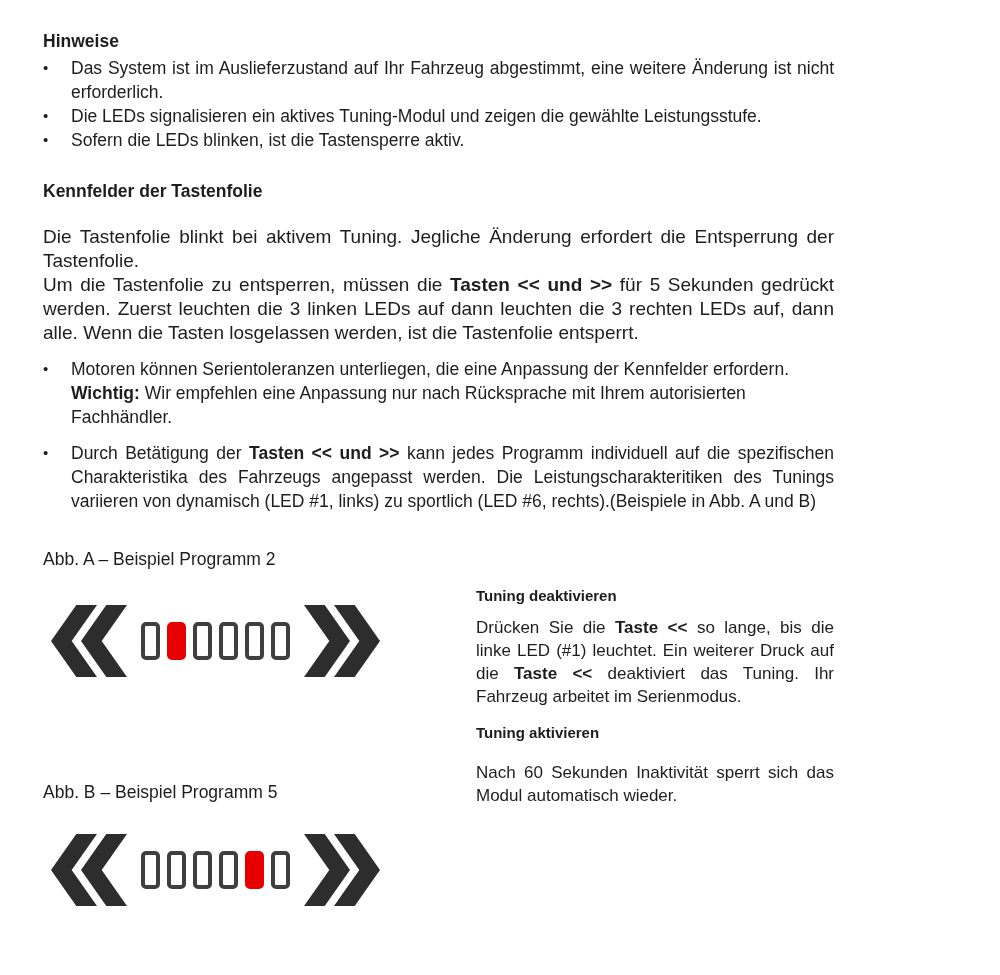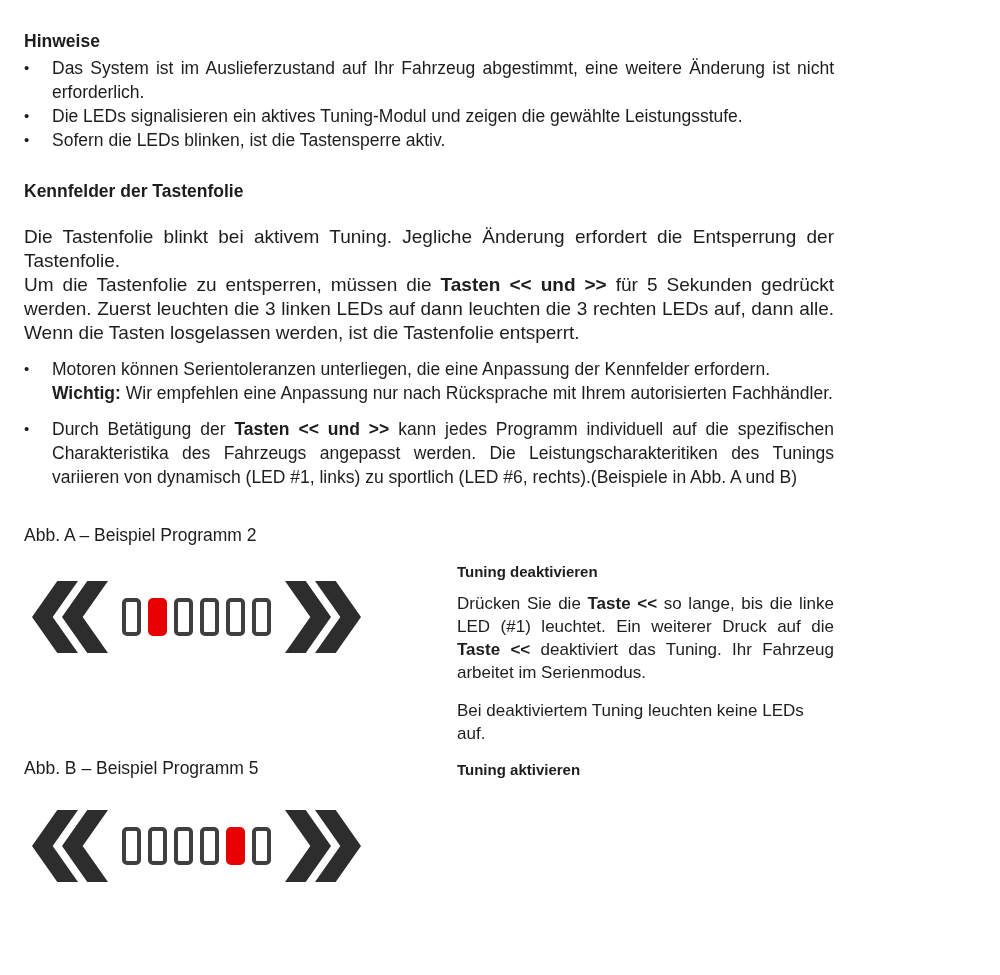--- a/index.html
+++ b/index.html
@@ -10,21 +10,21 @@
     width: 1000px;
     height: 975px;
     overflow: hidden;
     font-family: "Liberation Sans", sans-serif;
     color: #1d1d1d;
   }
   .page {
     box-sizing: border-box;
     width: 884px;
     height: 975px;
-    padding: 30px 50px 0 24px;
+    padding: 30px 50px 0 43px;
   }
   .sect-title {
     font-size: 17.5px;
     font-weight: bold;
     line-height: 22px;
   }
   .body-text {
     font-size: 19px;
     line-height: 24px;
   }
@@ -195,19 +195,19 @@
           <div class="chev right"></div>
         </div>
       </div>
     </div>
 
     <div class="rightcol">
       <div class="rc-title">Tuning deaktivieren</div>
       <div class="just rc-p">
         <span>Drücken Sie die </span><b>Taste &lt;&lt;</b><span> so lange, bis die linke LED (#1) leuchtet. Ein weiterer Druck auf die </span><b>Taste &lt;&lt;</b><span> deaktiviert das Tuning. Ihr Fahrzeug arbeitet im Serienmodus.</span>
       </div>
-      <div class="rc-p2">Bei deaktiviertem Tuning leuchten keine LEDs auf.</div>
 
       <div class="rc-title rc-title2">Tuning aktivieren</div>
+      <div class="just rc-p4">Nach 60 Sekunden Inaktivität sperrt sich das Modul automatisch wieder.</div>
     </div>
 
   </div>
 </div>
 
 </body></html>

